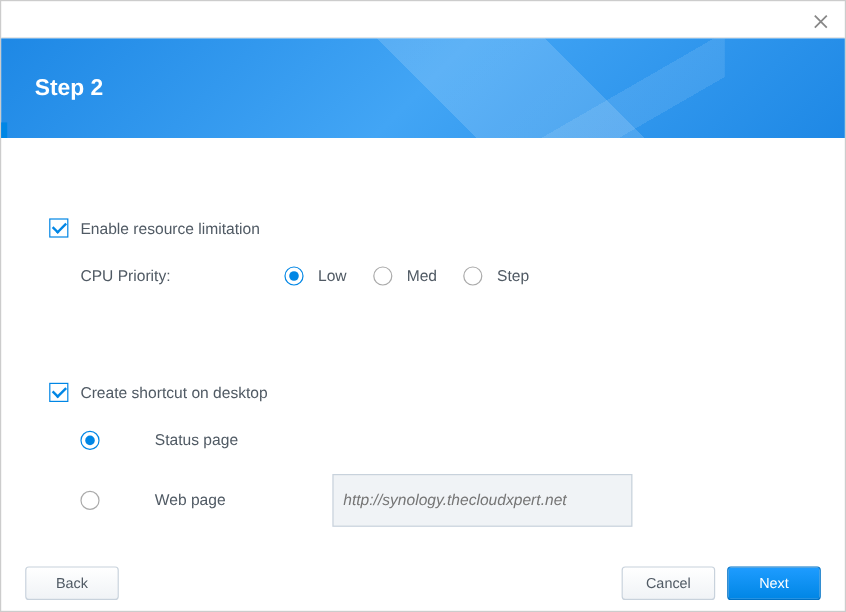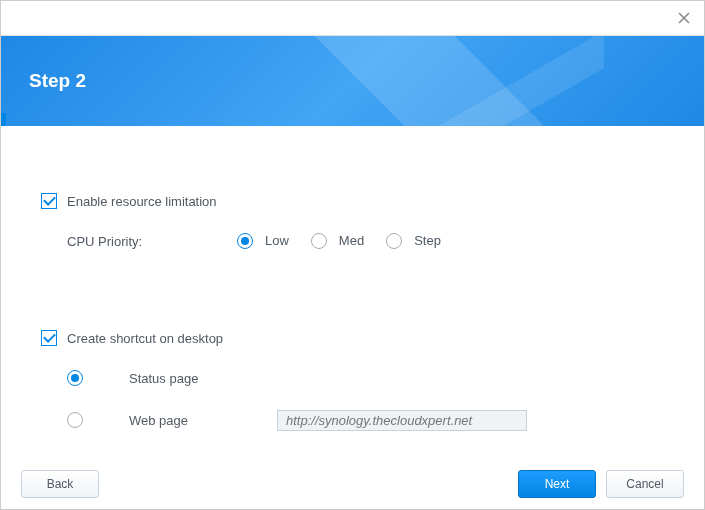--- a/index.html
+++ b/index.html
@@ -160,21 +160,21 @@
       border-radius: 50%;
     }
     .radio-label {
       margin-right: 16px;
     }
     .section-gap {
       height: 24px;
     }
     .text-input {
       width: 250px;
-      height: 21px;
+      height: 44px;
       padding: 4px 8px;
       border: 1px solid #c8d2dc;
       background: #f0f3f6;
       color: #9aa4ae;
       font-size: 13px;
       font-style: italic;
       font-family: inherit;
     }
     .footer {
       height: 56px;
@@ -262,17 +262,17 @@
         <span class="label-col" style="width:108px">Web page</span>
         <input type="text" class="text-input" disabled="" placeholder="http://synology.thecloudxpert.net" style="">
       </div>
     </div>
 
   </div>
 
   <div class="footer">
     <button class="btn">Back</button>
     <div class="spacer"></div>
+    <button class="btn">Cancel</button>
     <button class="btn btn-primary">Next</button>
-    <button class="btn">Cancel</button>
   </div>
 
 </div>
 
 </body></html>

